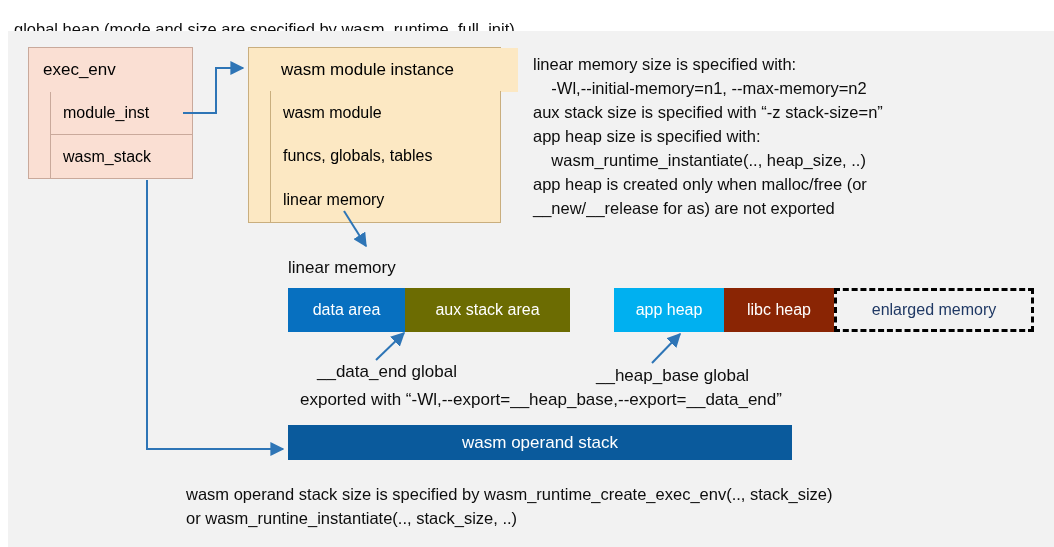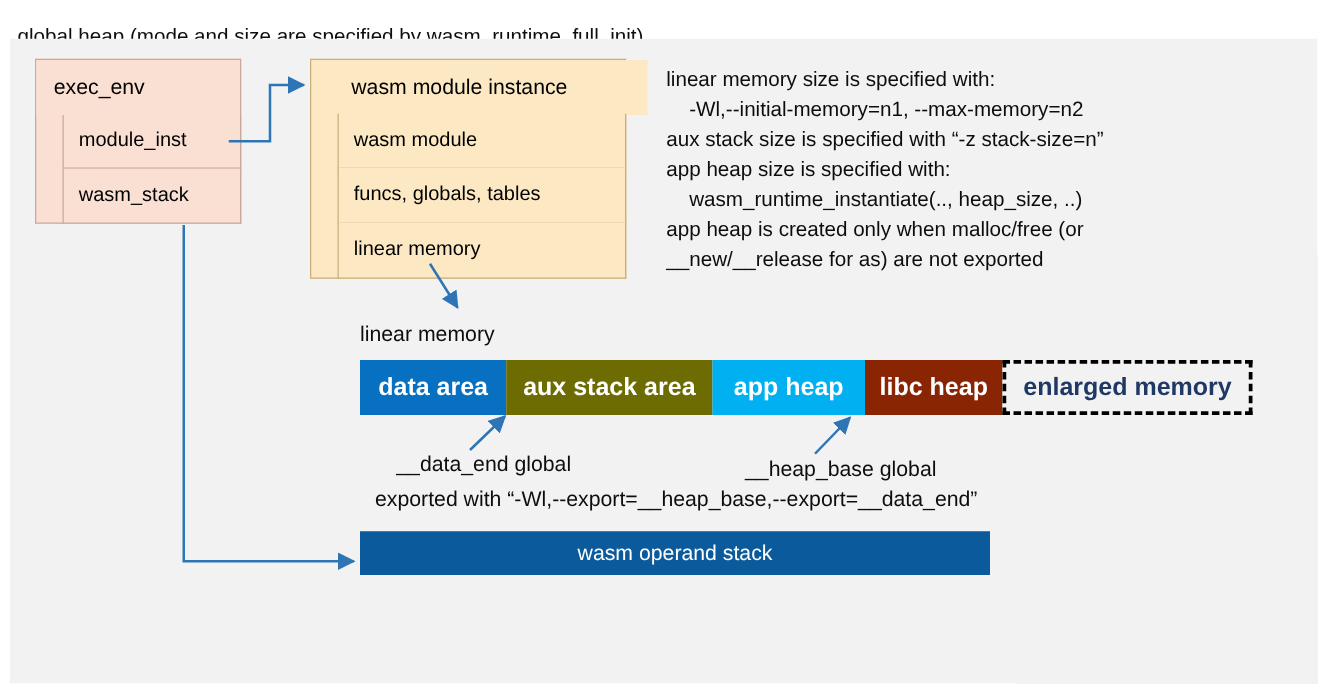--- a/index.html
+++ b/index.html
@@ -95,25 +95,24 @@
     left: 288px;
     top: 288px;
     height: 44px;
     display: flex;
   }
   .seg {
     box-sizing: border-box;
     display: flex;
     align-items: center;
     justify-content: center;
-    font-size: 20px;
+    font-size: 16px;
     color: #ffffff;
     height: 44px;
     white-space: nowrap;
-    font-weight: bold;
   }
   .seg.dashed {
     background: #f2f2f2;
     color: #1f3864;
     border: 3px dashed #000000;
   }
   
   #operand-stack {
     position: absolute;
     left: 288px;
@@ -177,35 +176,37 @@
 app heap size is specified with:
     wasm_runtime_instantiate(.., heap_size, ..)
 app heap is created only when malloc/free (or
 __new/__release for as) are not exported</div>
 
   <div id="lm-label">linear memory</div>
 
   <div id="mem-strip">
     <div class="seg" style="width:117px; background:#0770c0;">data area</div>
     <div class="seg" style="width:165px; background:#6c6c02;">aux stack area</div>
-    <div class="seg" style="width:122px; background:#00b0f0;">app heap</div>
+    <div class="seg" style="width:110px; background:#00b0f0;margin-left:44px;">app heap</div>
     <div class="seg" style="width:110px; background:#8a2504;">libc heap</div>
     <div class="seg dashed" style="width:200px;">enlarged memory</div>
   </div>
 
   <div class="anno" style="left:596px; top:364px;">__heap_base global</div>
 
   <div class="anno" style="left:317px; top:360px;">__data_end global</div>
 
   <div class="anno" style="left:300px; top:388px;">exported with “-Wl,--export=__heap_base,--export=__data_end”</div>
 
   <div id="operand-stack">
     <span>wasm operand stack</span>
   </div>
 
+  <div class="note" style="left:186px; top:482px; width:860px;">wasm operand stack size is specified by wasm_runtime_create_exec_env(.., stack_size)
+or wasm_runtine_instantiate(.., stack_size, ..)</div>
 
   <svg id="wires" viewBox="0 0 1054 547" xmlns="http://www.w3.org/2000/svg">
     <defs>
       <marker id="ah" viewBox="0 0 10 10" refX="9" refY="5" markerWidth="7" markerHeight="7" orient="auto-start-reverse">
         <path d="M 0 0 L 10 5 L 0 10 z" fill="#2e75b6"></path>
       </marker>
     </defs>
 
     <g>
       <path d="M 183 113 L 216 113 L 216 68 L 243 68" fill="none" stroke="#2e75b6" stroke-width="2" marker-end="url(#ah)"></path>

